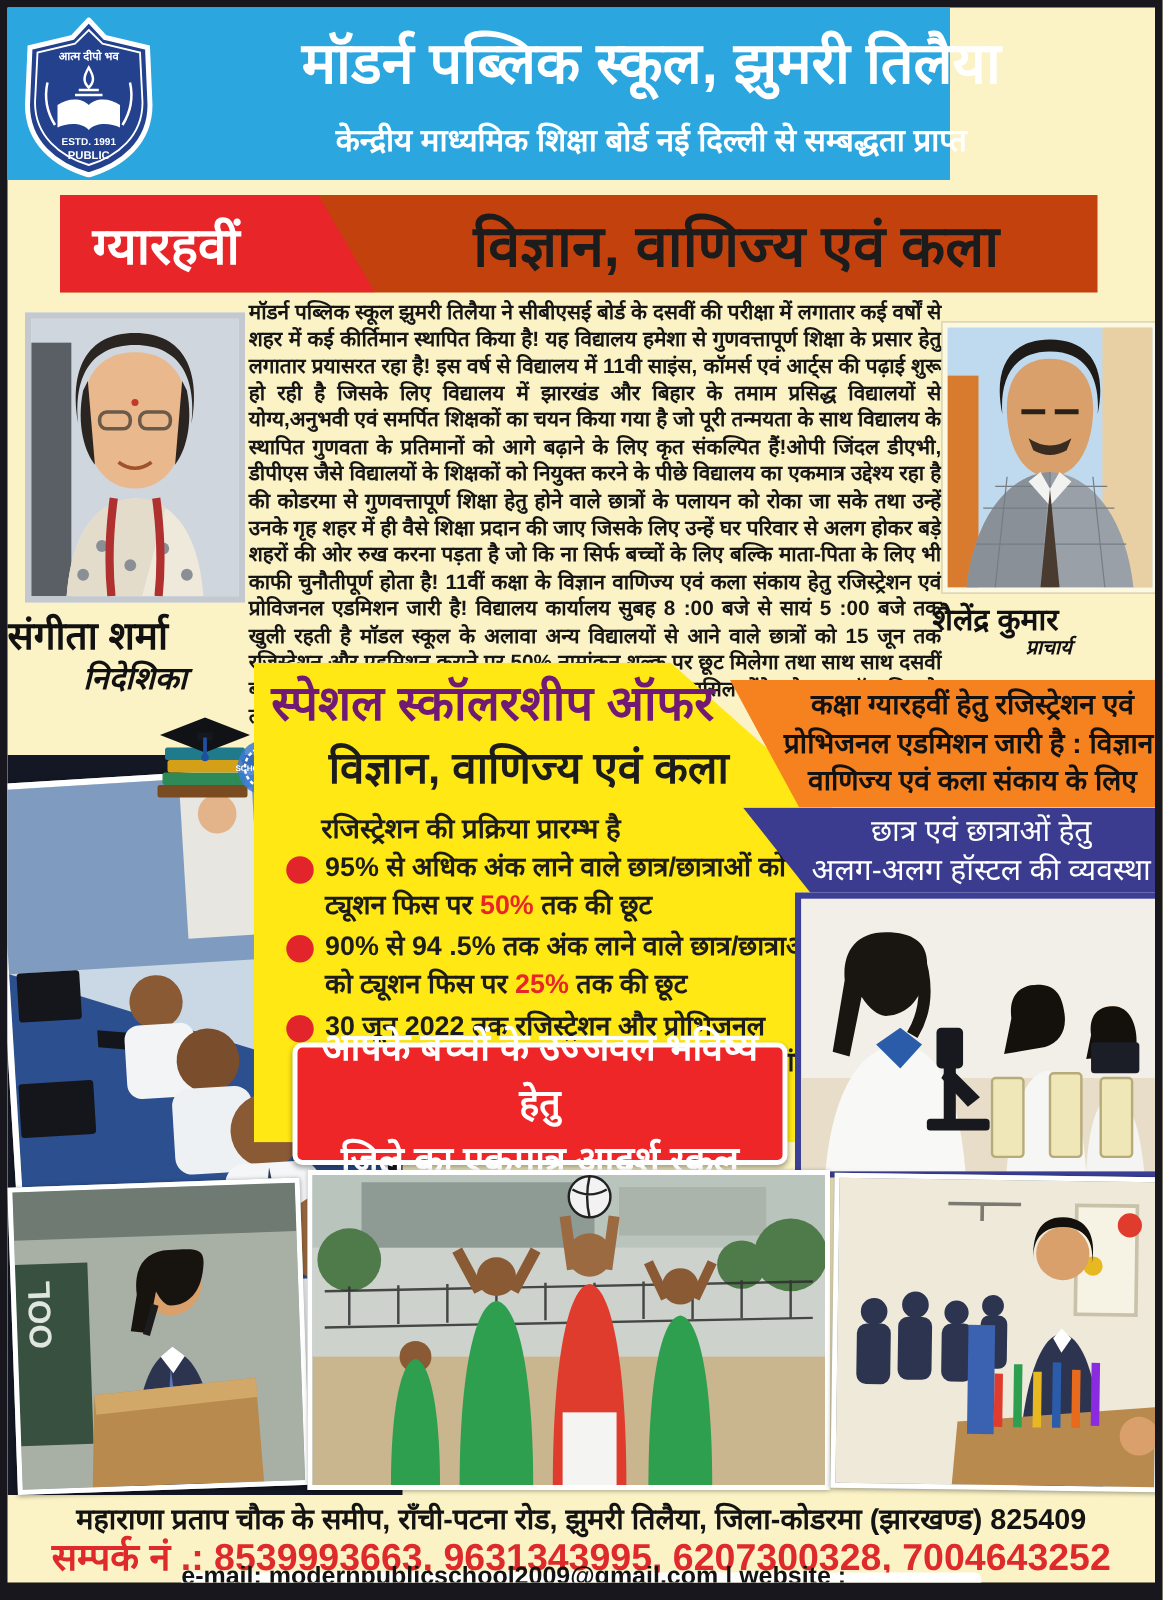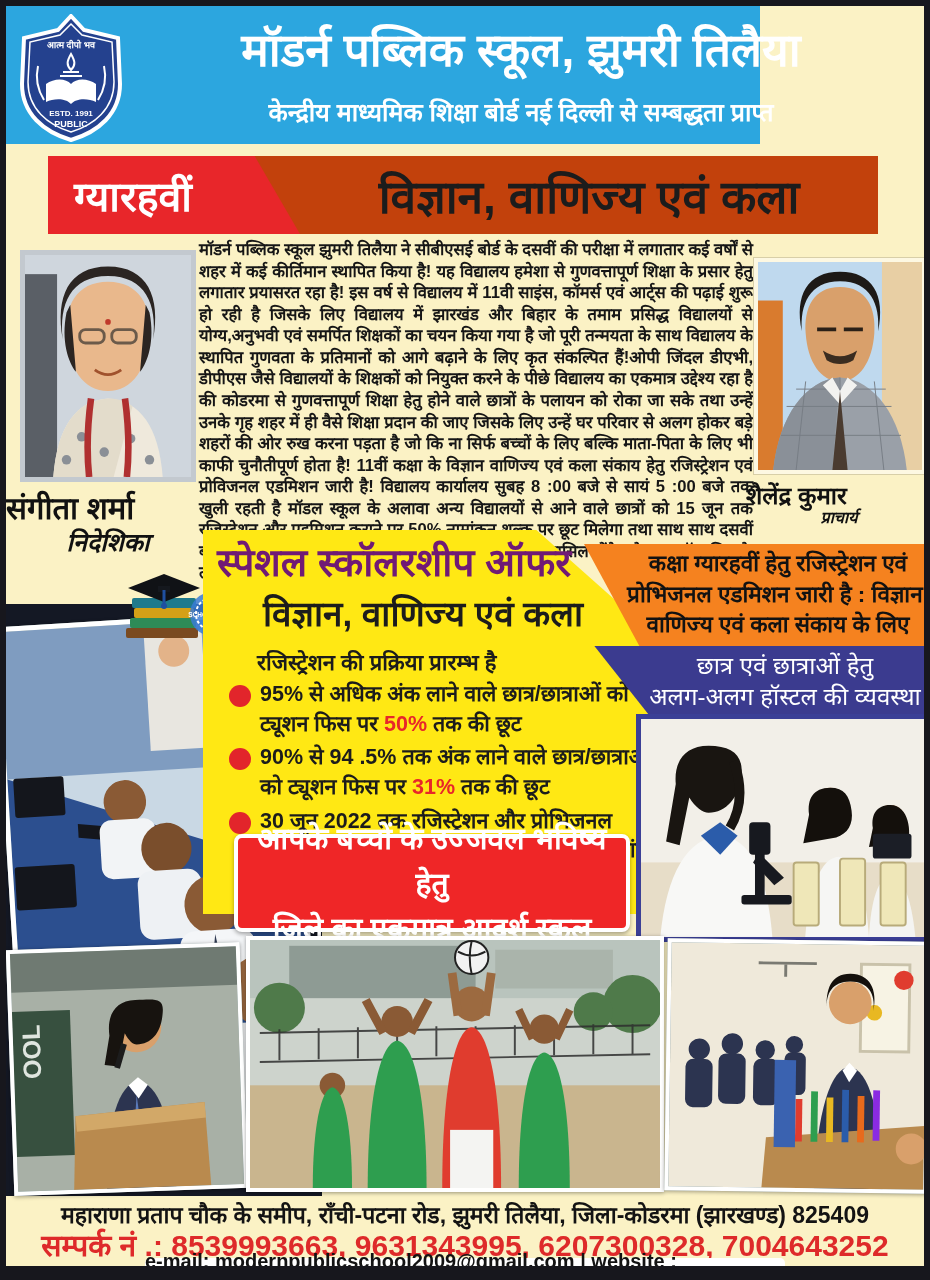--- a/index.html
+++ b/index.html
@@ -215,21 +215,21 @@
     <div class="sch-title">स्पेशल स्कॉलरशीप ऑफर</div>
     <div class="sch-sub">विज्ञान, वाणिज्य एवं कला</div>
     <div class="sch-intro">रजिस्ट्रेशन की प्रक्रिया प्रारम्भ है</div>
 
     <div class="offer-item">
       <span class="dot"></span>
       <span class="offer-text"><span>95% से अधिक अंक लाने वाले छात्र/छात्राओं को ट्यूशन फिस पर </span><span class="hl">50%</span><span> तक की छूट</span></span>
     </div>
     <div class="offer-item">
       <span class="dot"></span>
-      <span class="offer-text"><span>90% से 94 .5% तक अंक लाने वाले छात्र/छात्राओं को ट्यूशन फिस पर </span><span class="hl">31%</span><span> तक की छूट</span></span>
+      <span class="offer-text"><span>90% से 94 .5% तक अंक लाने वाले छात्र/छात्राओं को ट्यूशन फिस पर </span><span class="hl">25%</span><span> तक की छूट</span></span>
     </div>
     <div class="offer-item">
       <span class="dot"></span>
       <span class="offer-text"><span>30 जून 2022 तक रजिस्ट्रेशन और प्रोभिजनल एडमिशन लेने वाले प्रथम 100 विद्यार्थियों को नामांकन शुल्क पर </span><span class="hl">50%</span><span> तक की छूट</span></span>
     </div>
   </div>
 
   <div class="abs orange-panel">
     <div class="orange-text">कक्षा ग्यारहवीं हेतु रजिस्ट्रेशन एवं प्रोभिजनल एडमिशन जारी है : विज्ञान, वाणिज्य एवं कला संकाय के लिए</div>
   </div>

